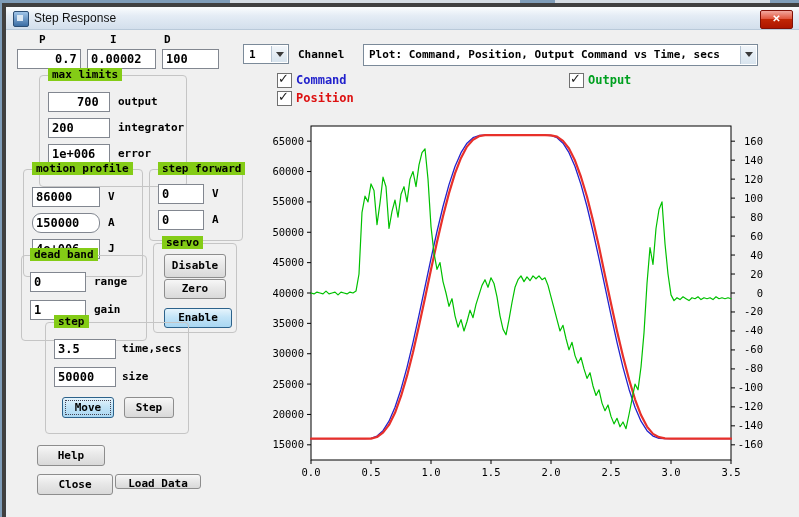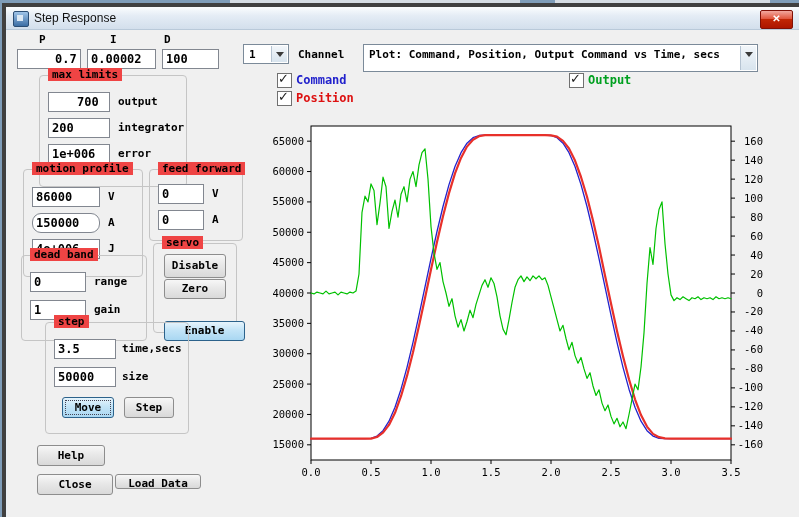--- a/index.html
+++ b/index.html
@@ -9,21 +9,21 @@
   .titlebar{position:absolute;left:0;top:0;width:100%;height:22px;background:linear-gradient(#fbfdfe,#e4ecf5 40%,#d3dfec);border-bottom:1px solid #b9c9d9;}
   .app-icon{position:absolute;left:7px;top:4px;width:14px;height:14px;background:linear-gradient(#9fc4e8,#3c6ea5);border:1px solid #2a4d74;border-radius:2px;}
   .app-icon::after{content:"";position:absolute;left:3px;top:3px;width:6px;height:6px;background:#dce9f5;}
   .title{position:absolute;left:28px;top:4px;font:12px "Liberation Sans",sans-serif;color:#111;white-space:nowrap;}
   .closebtn{position:absolute;right:8px;top:3px;width:31px;height:17px;background:linear-gradient(#f2a79e,#e2573f 45%,#c22706 46%,#ad1500);border:1px solid #801006;border-radius:2px;color:#fff;text-align:center;font:bold 10px "Liberation Sans",sans-serif;line-height:15px;cursor:pointer;}
   .client{position:absolute;left:0;top:22px;width:793px;height:489px;}
   .lbl{position:absolute;font-size:11px;white-space:nowrap;color:#000;}
   .b{font-weight:bold;}
   .inp{position:absolute;height:20px;background:#fff;border:1px solid #828790;font:bold 12px "DejaVu Sans Mono",monospace;padding:0 3px;color:#000;box-sizing:border-box;}
   .grp{position:absolute;border:1px solid #c5c5c5;border-radius:4px;}
-  .grp-title{position:absolute;top:-8px;left:8px;background:#ef4444;padding:0 4px;font:bold 11px "DejaVu Sans Mono",monospace;white-space:nowrap;}
+  .grp-title{position:absolute;top:-8px;left:8px;background:#84cc16;padding:0 4px;font:bold 11px "DejaVu Sans Mono",monospace;white-space:nowrap;}
   .flbl{position:absolute;font:bold 11px "DejaVu Sans Mono",monospace;white-space:nowrap;}
   .btn{position:absolute;background:linear-gradient(#f7f7f7,#e8e8e8 45%,#d9d9d9);border:1px solid #8d8d8d;border-radius:3px;font:bold 11px "DejaVu Sans Mono",monospace;color:#000;text-align:center;cursor:pointer;padding:0;line-height:18px;}
   .btn.hl{background:linear-gradient(#e6f4fc,#c3e4f7 45%,#a9d7f2);border-color:#2c628b;}
   .btn.focus{outline:1px dotted #445;outline-offset:-4px;}
   .cb{position:absolute;width:13px;height:13px;background:#fff;border:1px solid #707070;cursor:pointer;}
   .cb.checked::after{content:"✓";position:absolute;left:0;top:-3px;font:bold 13px "DejaVu Sans",sans-serif;color:#1c1c1c;}
   .cblbl{position:absolute;font:bold 12px "DejaVu Sans Mono",monospace;white-space:nowrap;}
   .combo{position:absolute;background:#fff;border:1px solid #7b8a99;box-sizing:border-box;cursor:pointer;}
   .combo-val{position:absolute;left:5px;top:3px;font:bold 11px "DejaVu Sans Mono",monospace;white-space:nowrap;color:#000;}
   .dd-btn{position:absolute;right:1px;top:1px;bottom:1px;width:15px;background:linear-gradient(#f2f6fa,#d8e4ee);border-left:1px solid #b5c3d1;}
@@ -67,32 +67,32 @@
         <span class="grp-title">motion profile</span>
         <input class="inp" style="left: 8px; top: 17px; width: 68px;" value="86000">
         <span class="flbl" style="left:84px;top:20px">V</span>
         <input class="inp" style="left: 8px; top: 43px; width: 68px; border-radius: 9px;" value="150000">
         <span class="flbl" style="left:84px;top:46px">A</span>
         <input class="inp" style="left: 8px; top: 69px; width: 68px;" value="4e+006">
         <span class="flbl" style="left:84px;top:72px">J</span>
       </div>
 
       <div class="grp" style="left:143px;top:140px;width:92px;height:70px">
-        <span class="grp-title">feed forward</span>
+        <span class="grp-title">step forward</span>
         <input class="inp" style="left: 8px; top: 14px; width: 46px;" value="0">
         <span class="flbl" style="left:62px;top:17px">V</span>
         <input class="inp" style="left: 8px; top: 40px; width: 46px;" value="0">
         <span class="flbl" style="left:62px;top:43px">A</span>
       </div>
 
       <div class="grp" style="left:147px;top:214px;width:82px;height:88px">
         <span class="grp-title">servo</span>
         <button class="btn" style="left:10px;top:10px;width:62px;height:24px">Disable</button>
         <button class="btn" style="left:10px;top:35px;width:62px;height:20px">Zero</button>
-        <button class="btn hl" style="left:10px;top:77px;width:81px;height:20px">Enable</button>
+        <button class="btn hl" style="left:10px;top:64px;width:68px;height:20px">Enable</button>
       </div>
 
       <div class="grp" style="left:15px;top:226px;width:124px;height:84px">
         <span class="grp-title">dead band</span>
         <input class="inp" style="left: 8px; top: 16px; width: 56px;" value="0">
         <span class="flbl" style="left:72px;top:19px">range</span>
         <input class="inp" style="left: 8px; top: 44px; width: 56px;" value="1">
         <span class="flbl" style="left:72px;top:47px">gain</span>
       </div>
 
@@ -111,21 +111,21 @@
       <button class="btn" style="left:109px;top:445px;width:86px;height:15px">Load Data</button>
 
       <div class="combo" style="left:237px;top:15px;width:46px;height:20px">
         <span class="combo-val">1</span>
         <span class="dd-btn">
             <span class="dd-arrow"></span>
           </span>
       </div>
       <span class="lbl b" style="left:292px;top:19px">Channel</span>
 
-      <div class="combo" style="left:357px;top:15px;width:395px;height:28px">
+      <div class="combo" style="left:357px;top:15px;width:395px;height:22px">
         <span class="combo-val">Plot: Command, Position, Output Command vs Time, secs</span>
         <span class="dd-btn">
             <span class="dd-arrow"></span>
           </span>
       </div>
 
       <span class="cb checked" style="left:271px;top:44px"></span>
       <span class="cblbl" style="left: 290px; top: 44px; color: rgb(34, 34, 204);">Command</span>
       <span class="cb checked" style="left:271px;top:62px"></span>
       <span class="cblbl" style="left: 290px; top: 62px; color: rgb(221, 17, 17);">Position</span>

